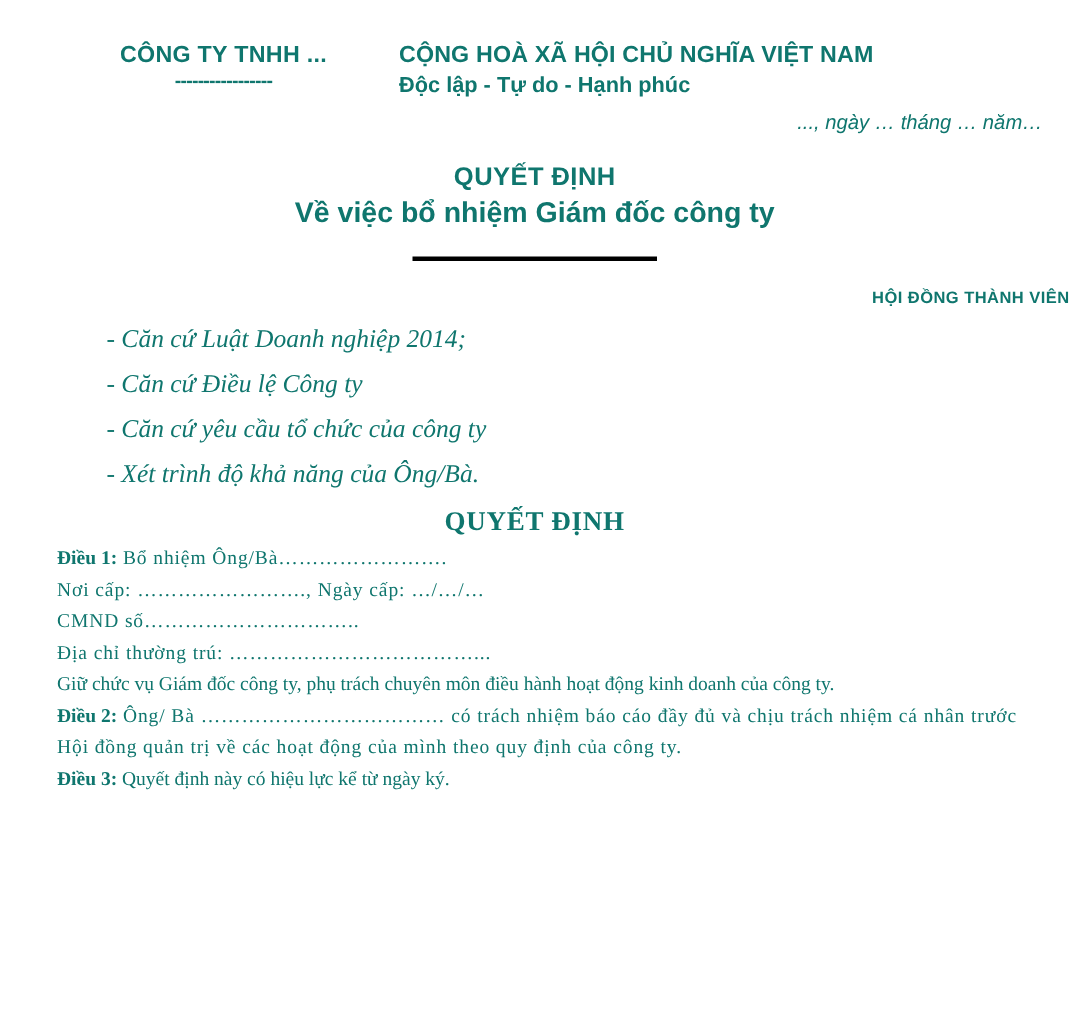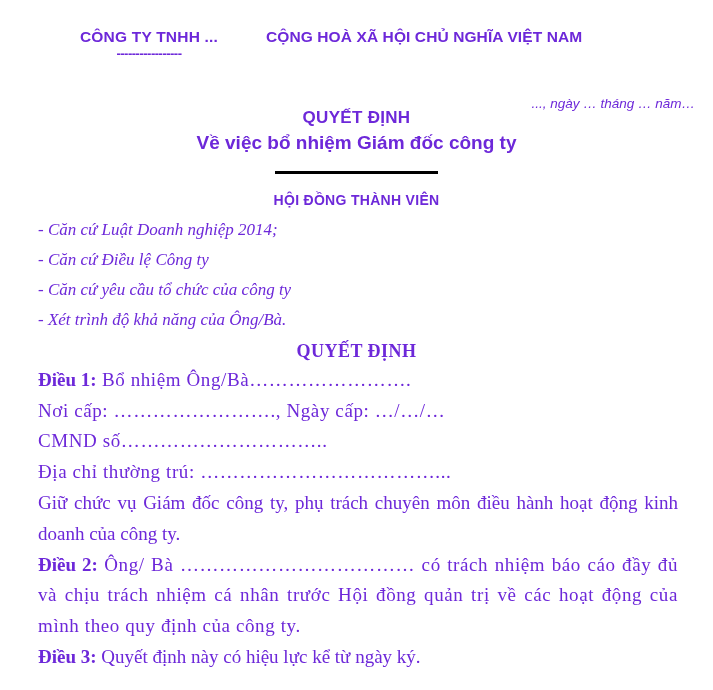--- a/index.html
+++ b/index.html
@@ -10,21 +10,21 @@
     height: 690px;
     background: #ffffff;
     overflow: hidden;
   }
 
   #page {
     position: relative;
     width: 713px;
     height: 690px;
     background: #ffffff;
-    color: #6d28d9;
+    color: #0f766e;
     font-family: "Liberation Serif", "DejaVu Serif", serif;
   }
 
   
   .header {
     position: relative;
     width: 100%;
     height: 108px;
   }
 
@@ -83,21 +83,21 @@
     font-family: "Liberation Sans", "DejaVu Sans", sans-serif;
     font-weight: bold;
     font-size: 14.5px;
     margin-top: 3px;
     white-space: nowrap;
   }
 
   .date-line {
     position: absolute;
     right: 18px;
-    top: 96px;
+    top: 74px;
     font-family: "Liberation Sans", "DejaVu Sans", sans-serif;
     font-style: italic;
     font-size: 13.5px;
     white-space: nowrap;
   }
 
   
   .title-block {
     margin-top: 0px;
     text-align: center;
@@ -126,33 +126,34 @@
   .divider {
     display: inline-block;
     width: 163px;
     height: 3px;
     background: #000000;
     vertical-align: middle;
   }
 
   .council {
     margin-top: 18px;
-    text-align: center;
-    font-family: "Liberation Sans", "DejaVu Sans", sans-serif;
-    font-weight: bold;
-    font-size: 14px;
+    text-align: right;
+    font-family: "Liberation Sans", "DejaVu Sans", sans-serif;
+    font-weight: bold;
+    font-size: 11px;
     letter-spacing: 0.3px;
     line-height: 1.28;
   }
 
   
   .preamble {
     margin-top: 11px;
     padding-left: 38px;
     padding-right: 30px;
+    margin-left: 33px;
   }
 
   .preamble-item {
     font-family: "Liberation Serif", "DejaVu Serif", serif;
     font-style: italic;
     font-size: 17px;
     line-height: 1.0;
     margin-bottom: 13px;
     white-space: nowrap;
   }
@@ -169,21 +170,21 @@
   }
 
   
   .body-wrap {
     padding-left: 38px;
     padding-right: 35px;
   }
 
   .para {
     font-family: "Liberation Serif", "DejaVu Serif", serif;
-    font-size: 19px;
+    font-size: 13px;
     line-height: 1.62;
     text-align: justify;
     text-justify: inter-word;
   }
 
   .para.nowrap { white-space: nowrap; }
 
   .art-label { font-weight: bold; }
 
   .dots { letter-spacing: 0.6px; }
@@ -196,20 +197,21 @@
   <div class="header">
 
     <div class="hdr-left">
       <div class="org-name">CÔNG TY TNHH ...</div>
       <div class="org-rule">-----------------</div>
     </div>
 
 
     <div class="hdr-right">
       <div class="nation">CỘNG HOÀ XÃ HỘI CHỦ NGHĨA VIỆT NAM</div>
+      <div class="motto">Độc lập - Tự do - Hạnh phúc</div>
     </div>
 
     <div class="date-line">..., ngày … tháng …  năm…</div>
   </div>
 
   <div class="title-block">
     <div class="doc-title">QUYẾT ĐỊNH</div>
     <div class="doc-subtitle">Về việc bổ nhiệm Giám đốc công ty</div>
   </div>
 

